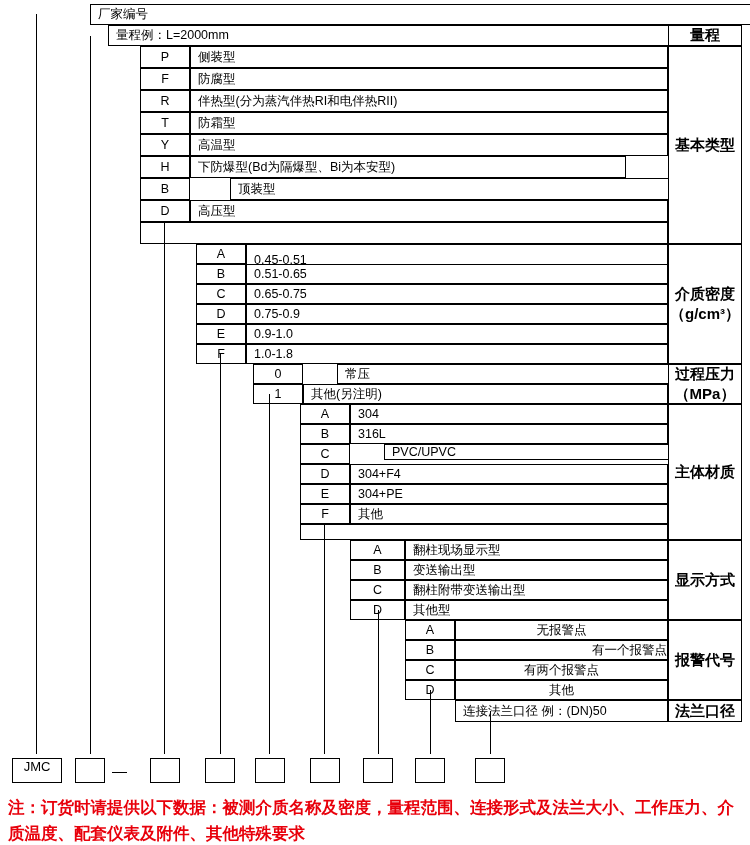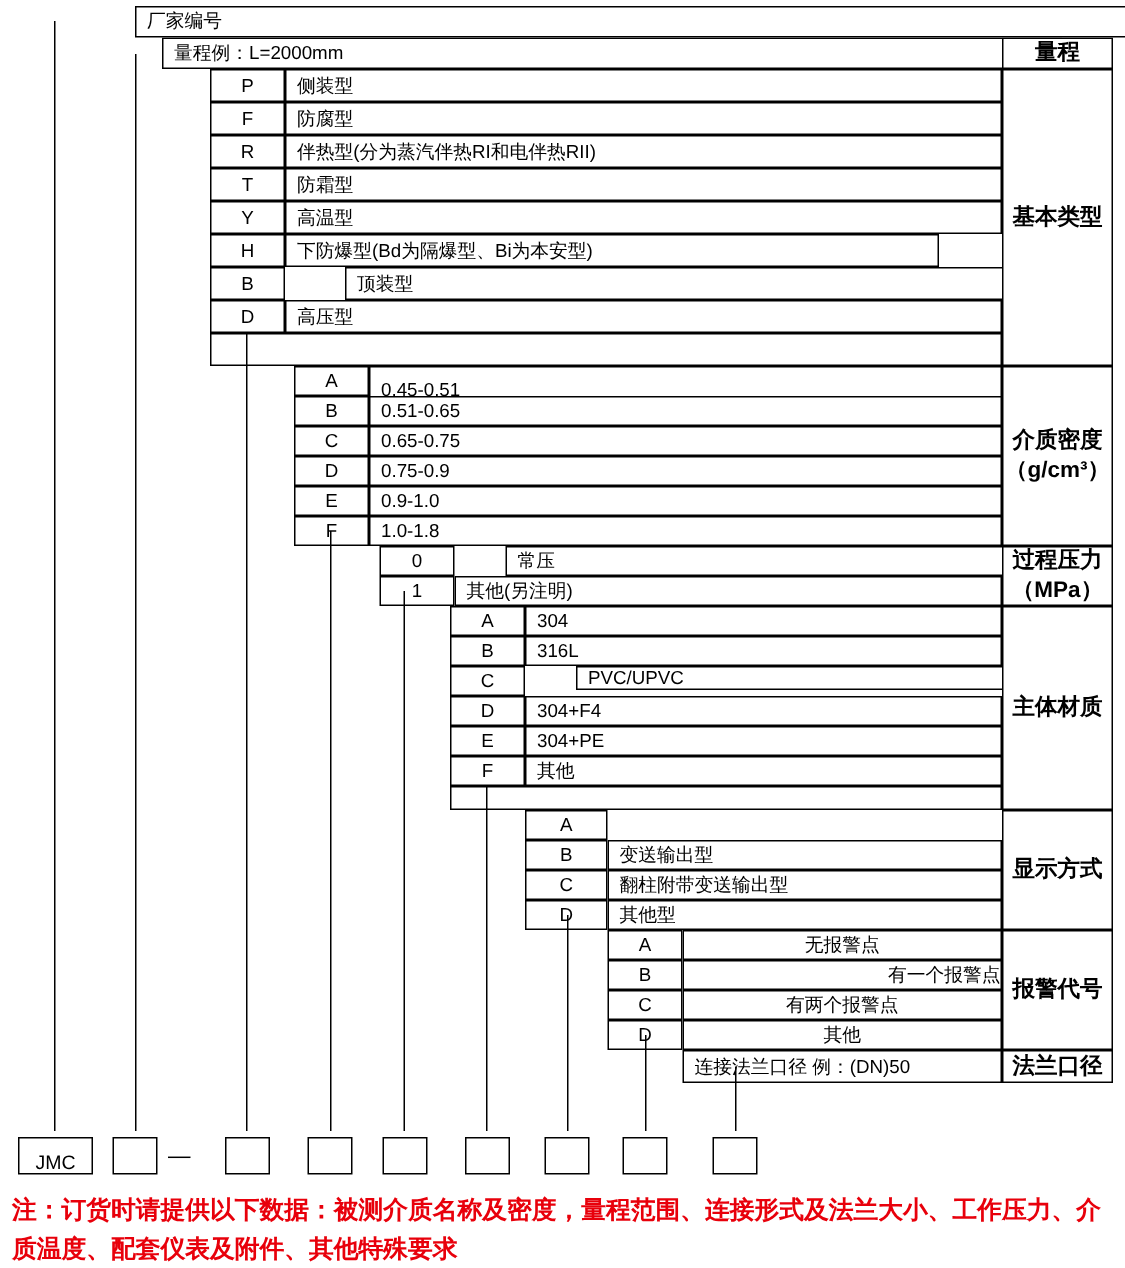--- a/index.html
+++ b/index.html
@@ -62,21 +62,21 @@
     box-sizing: border-box;
     border: 1px solid #000;
     background: #fff;
   }
   .box {
     position: absolute;
     box-sizing: border-box;
     border: 1px solid #000;
     background: #fff;
     display: flex;
-    align-items: flex-end;
+    align-items: flex-start;
     justify-content: center;
     font-size: 13px;
   }
   .dash {
     position: absolute;
     font-size: 15px;
     line-height: 1;
   }
   .note {
     position: absolute;
@@ -275,20 +275,23 @@
     </div>
 
   <div class="blankrow" style="left:300px; top:524px; width:368px; height:16px;"></div>
 
   <div class="cell catlabel" style="left:668px; top:404px; width:74px; height:136px;">
     <span>主体材质</span>
   </div>
 
   <div class="cell code" style="left:350px; top:540px; width:55px; height:20px;">
     <span>A</span>
+    </div>
+  <div class="cell desc" style="left:405px; top:540px; width:263px; height:20px;">
+    <span>翻柱现场显示型</span>
     </div>
 
   <div class="cell code" style="left:350px; top:560px; width:55px; height:20px;">
     <span>B</span>
     </div>
   <div class="cell desc" style="left:405px; top:560px; width:263px; height:20px;">
     <span>变送输出型</span>
     </div>
 
   <div class="cell code" style="left:350px; top:580px; width:55px; height:20px;">

